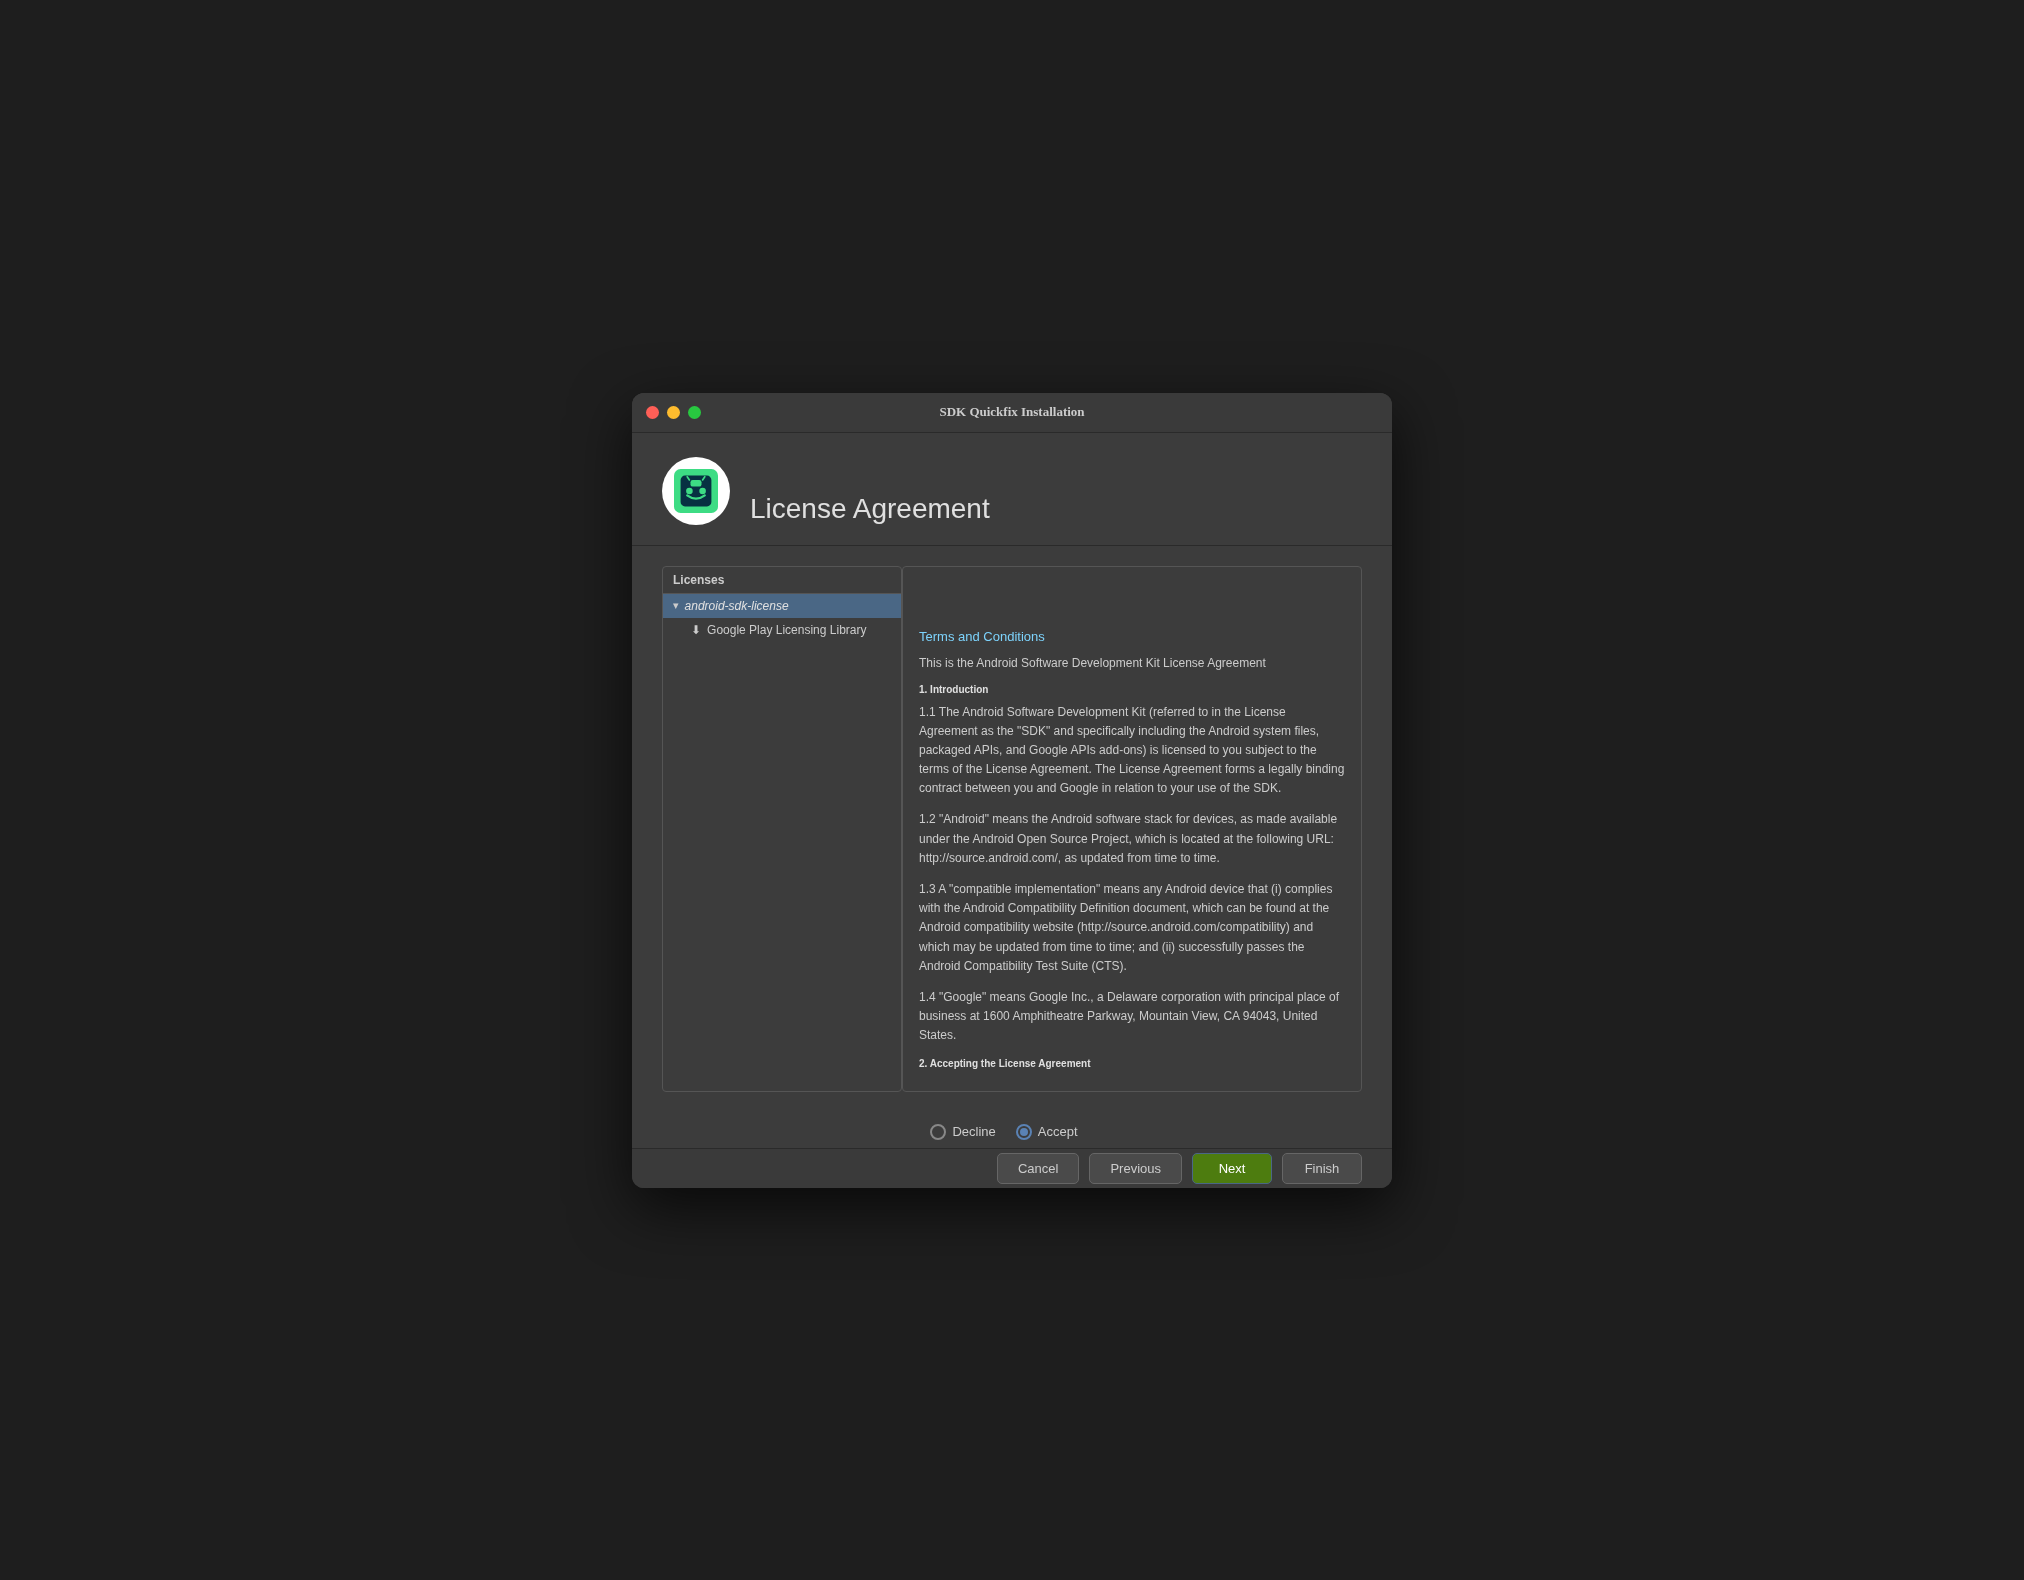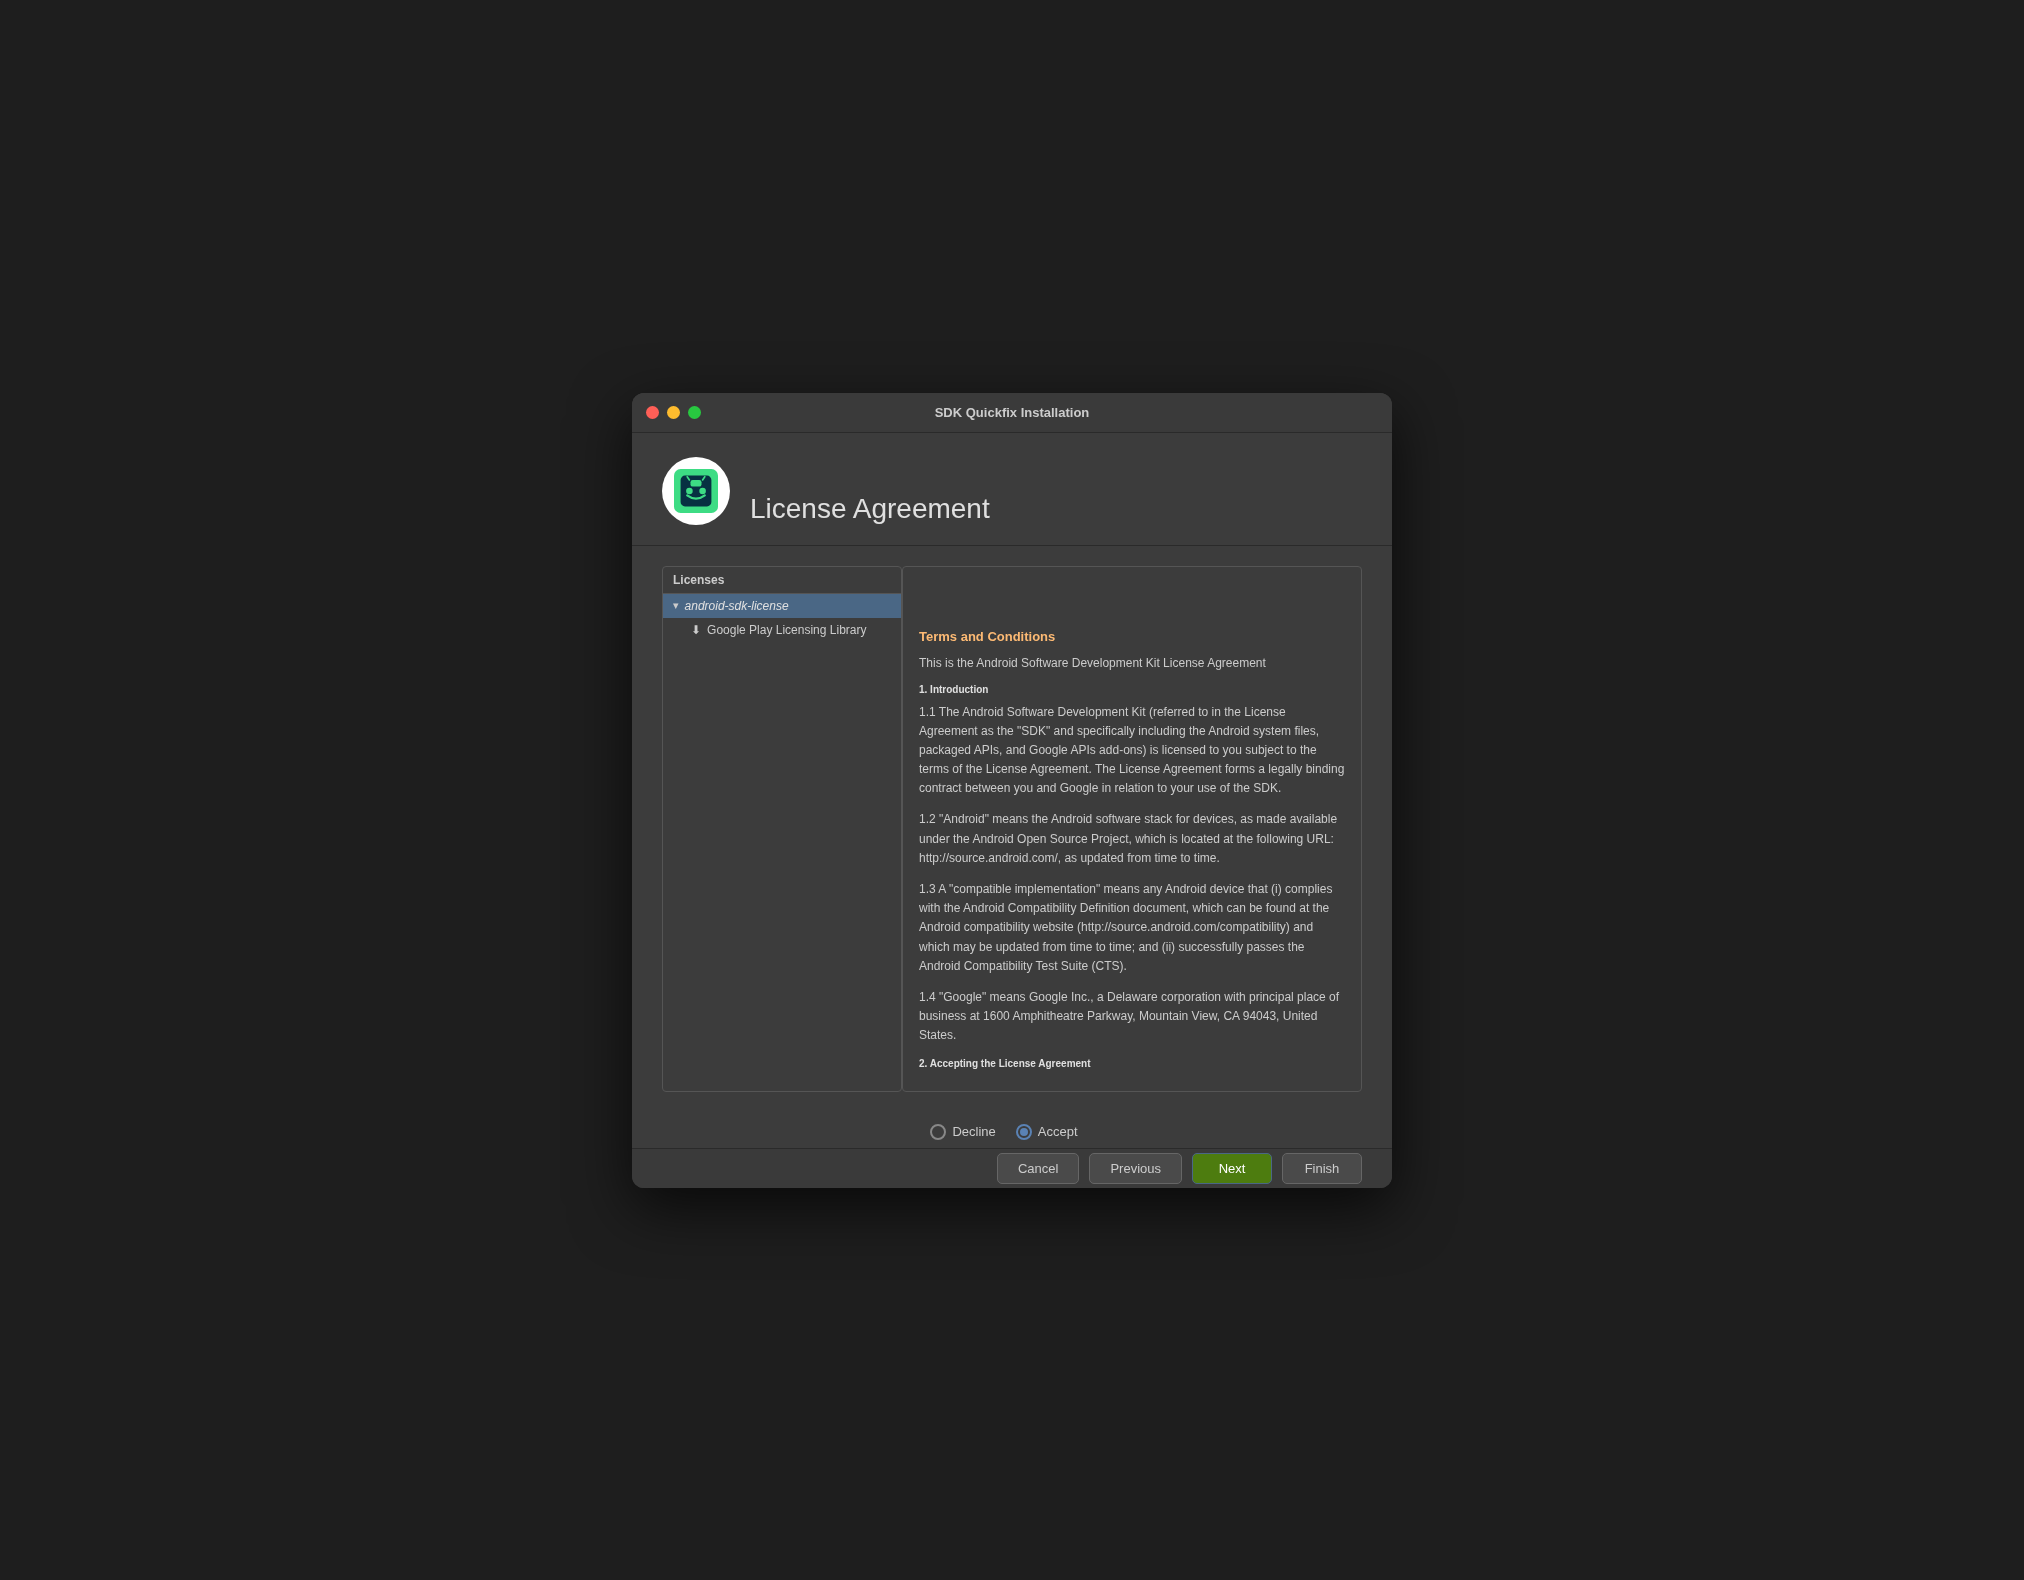--- a/index.html
+++ b/index.html
@@ -26,20 +26,21 @@
     
     .titlebar {
       background: #3a3a3a;
       height: 40px;
       display: flex;
       align-items: center;
       padding: 0 14px;
       position: relative;
       border-bottom: 1px solid #2a2a2a;
       flex-shrink: 0;
+      font-family: Liberation Serif, serif;
     }
 
     .traffic-lights {
       display: flex;
       gap: 8px;
       align-items: center;
     }
 
     .traffic-light {
       width: 13px;
@@ -182,23 +183,23 @@
     .right-panel::-webkit-scrollbar-track {
       background: #2c2c2c;
     }
 
     .right-panel::-webkit-scrollbar-thumb {
       background: #666;
       border-radius: 4px;
     }
 
     .terms-section-title {
-      color: #fdba74;
+      color: #7dd3fc;
       font-size: 13px;
-      font-weight: 700;
+      font-weight: 400;
       margin-bottom: 10px;
       margin-top: 48px;
     }
 
     .terms-intro {
       color: #cccccc;
       font-size: 12px;
       margin-bottom: 12px;
       line-height: 1.5;
     }

